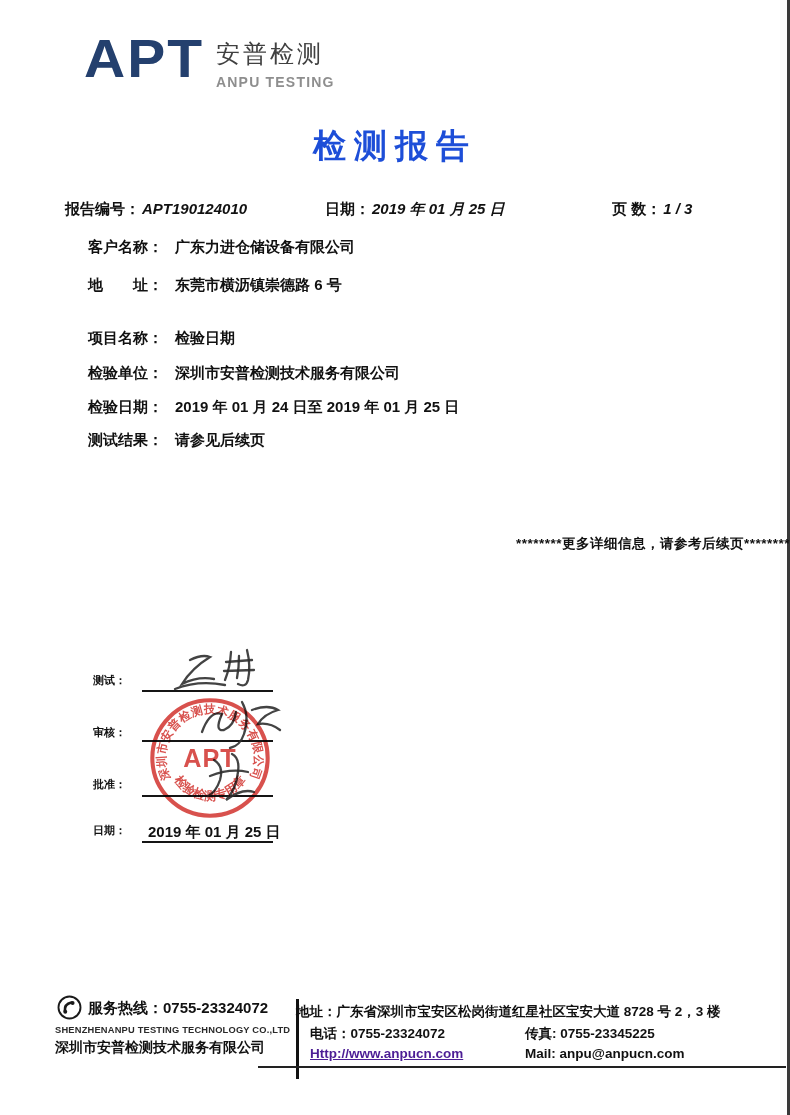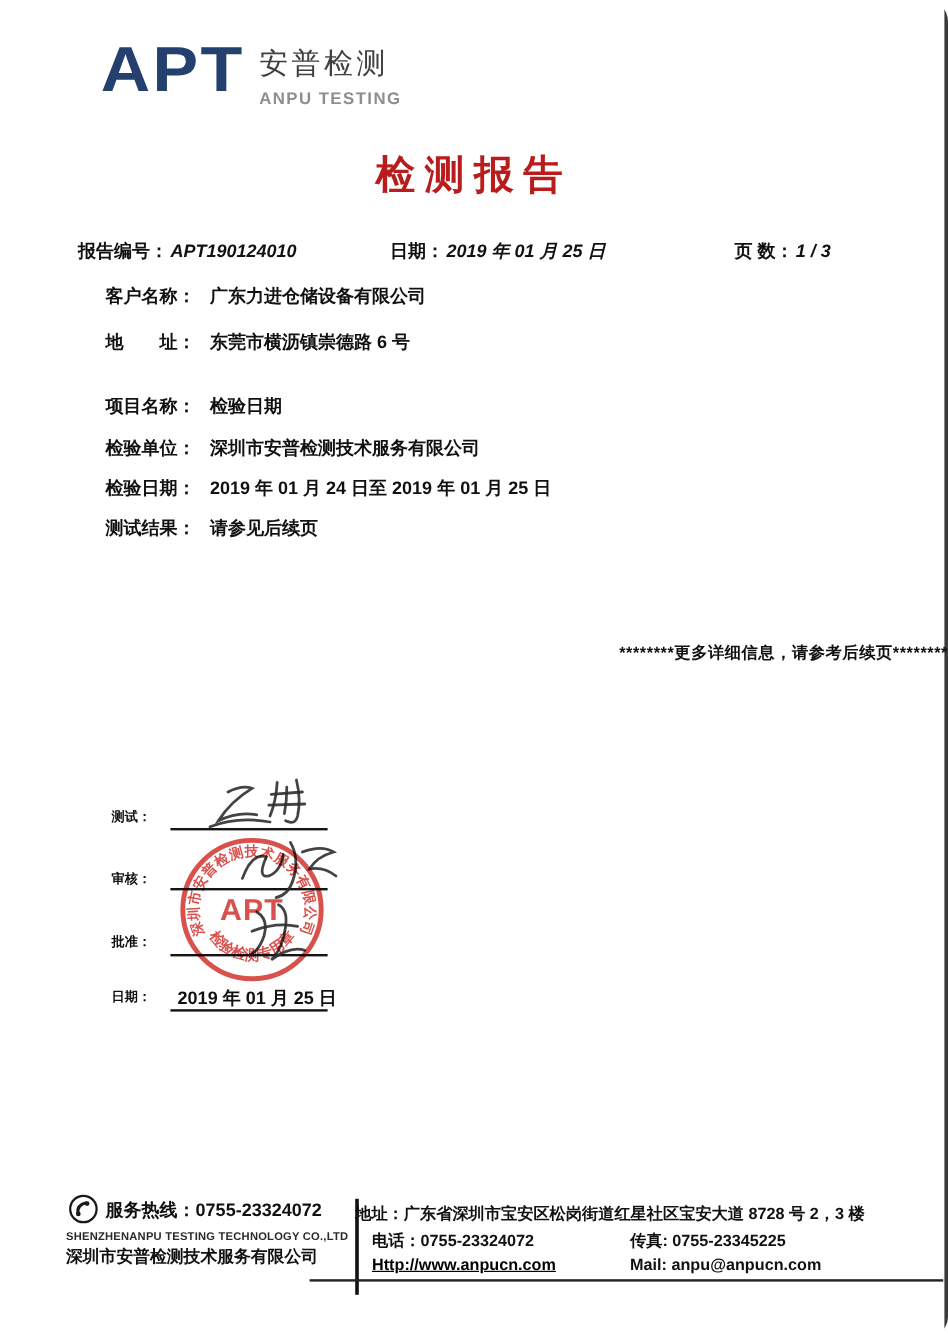--- a/index.html
+++ b/index.html
@@ -1,31 +1,31 @@
 <!DOCTYPE html>
 <html><head>
 <meta charset="utf-8">
 <style>
   html,body {margin:0; padding:0; background:#ffffff;}
   .page {
     position:relative; width:790px; height:1115px; background:#ffffff;
-    font-family:"Liberation Sans", sans-serif; color:#111; overflow:hidden;border-radius:18px;
+    font-family:"Liberation Sans", sans-serif; color:#111; overflow:hidden;
   }
   .scan-edge {position:absolute; right:0; top:0; width:3px; height:1115px; background:#3a3a3a;}
 
   
   .logo {position:absolute; left:84px; top:32px; display:flex; align-items:flex-start;}
   .logo-apt {font-size:57px; font-weight:700; color:#24406e; letter-spacing:2px; line-height:1; transform:scaleY(.93); transform-origin:top left;}
   .logo-right {margin-left:12px; padding-top:9px;}
   .logo-cn {display:block; font-size:24px; color:#404040; letter-spacing:3px; line-height:1.1;}
   .logo-en {display:block; font-size:14px; font-weight:700; color:#8e8e8e; letter-spacing:1.2px; margin-top:7px;}
 
   
   .title {position:absolute; top:124px; left:0; width:100%; margin:0; text-align:center;
-          font-size:33px; font-weight:700; letter-spacing:8px; color:#b91c1c;}
+          font-size:33px; font-weight:700; letter-spacing:8px; color:#1d4ed8;}
 
   
   .meta {position:absolute; top:200px; font-size:15px; font-weight:700; white-space:nowrap;}
   .meta-report {left:65px;} .meta-date {left:325px;} .meta-pages {left:612px;}
   .meta .v {margin-left:2px;font-style:italic;}
 
   
   .info-row {position:absolute; left:88px; font-size:15px; font-weight:700; white-space:nowrap;}
   .info-label {display:inline-block; width:87px;}
   .r-customer {top:238px;} .r-address {top:276px;} .r-project {top:329px;}
@@ -55,21 +55,21 @@
   .phone-icon {position:absolute; left:56px; top:994px; width:27px; height:27px;}
   .f-hotline {position:absolute; left:88px; top:999px; font-size:15px; font-weight:700; white-space:nowrap;}
   .f-co-en {position:absolute; left:55px; top:1025px; font-size:9.3px; font-weight:700; color:#2a2a2a; letter-spacing:.2px; white-space:nowrap;}
   .f-co-cn {position:absolute; left:55px; top:1039px; font-size:14px; font-weight:700; white-space:nowrap;}
   .f-divider {position:absolute; left:296px; top:999px; width:3px; height:80px; background:#111;}
   .f-rule {position:absolute; left:258px; top:1066px; width:528px; height:2px; background:#222;}
   .f-right {position:absolute; font-size:13.5px; font-weight:700; white-space:nowrap;}
   .f-addr {left:296px; top:1003px;}
   .f-tel {left:310px; top:1025px;} .f-fax {left:525px; top:1025px;text-align:center;}
   .f-web {left:310px; top:1046px;} .f-mail {left:525px; top:1046px;}
-  .link {color:#000000; text-decoration:underline;text-align:center;}
+  .link {color:#4c1d95; text-decoration:underline;text-align:center;}
 </style>
 </head>
 <body>
 
 <div class="page">
   <div class="scan-edge"></div>
 
   <header class="logo">
     <span class="logo-apt">APT</span>
     <span class="logo-right">

